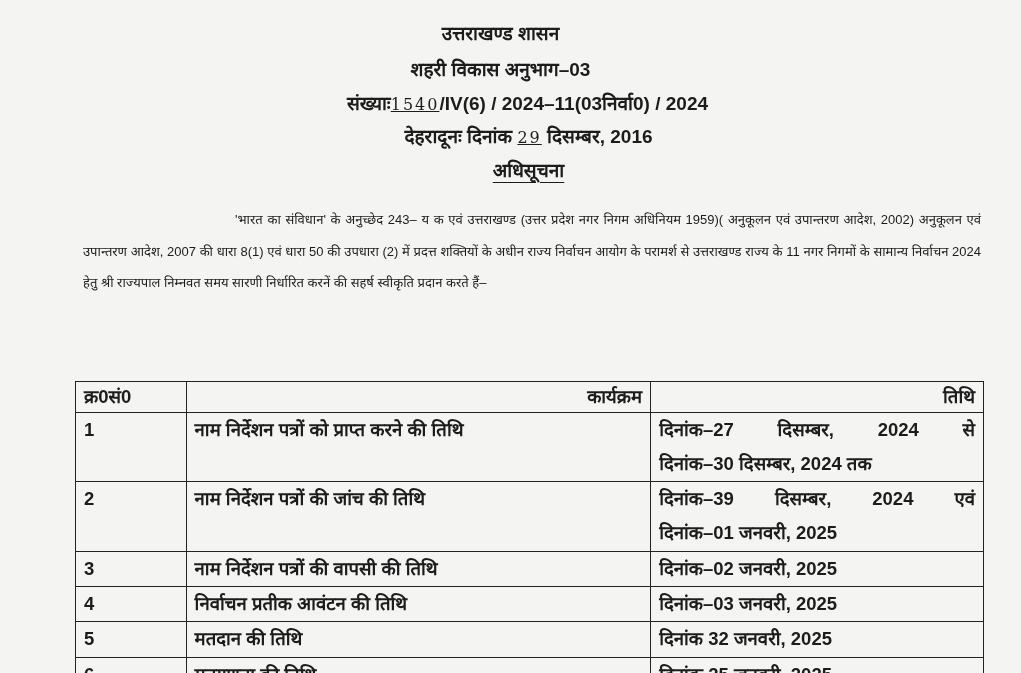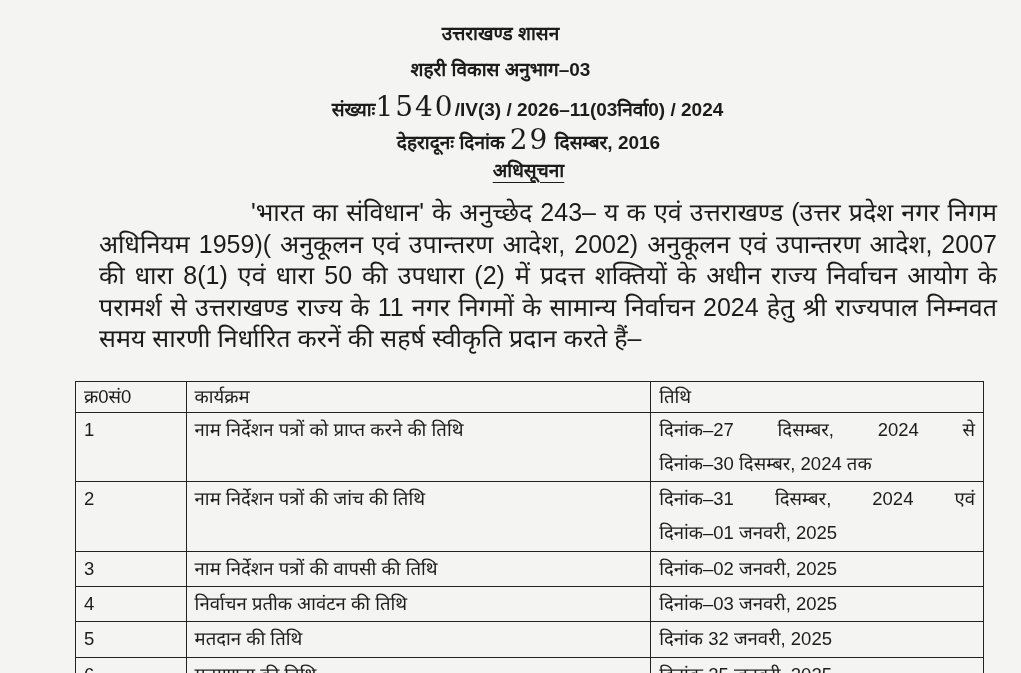--- a/index.html
+++ b/index.html
@@ -10,43 +10,43 @@
     color:#1c1c1c;
     position:relative;
   }
   .page { position:absolute; left:0; top:0; width:1021px; height:673px; }
   .hdr { position:absolute; left:0; width:1021px; text-align:center; font-weight:bold; font-size:19px; white-space:nowrap; }
   .h1 { top:20px; left:-10px; }
   .h2 { top:56px; left:-10px; }
   .h3 { top:90px; left:17px; }
   .h4 { top:123px; left:18px; }
   .h5 { top:157px; left:18px; text-decoration:underline; text-underline-offset:5px; }
-  .hw { font-family:"DejaVu Serif",serif; font-weight:normal; font-size:28px; letter-spacing:2px; }
-  .para { position:absolute; left:83px; top:197px; width:898px; font-size:25px; line-height:31.5px; text-align:justify;margin-left:16px; }
+  .hw { font-family:"DejaVu Serif",serif; font-weight:normal; font-size:16px; letter-spacing:2px;text-decoration:underline; }
+  .para { position:absolute; left:83px; top:204px; width:898px; font-size:13px; line-height:31.5px; text-align:justify; }
   .para .indent { display:inline-block; width:152px; }
   table.sched { position:absolute; left:75px; top:381px; width:909px; border-collapse:collapse; font-size:18.5px; }
-  table.sched td, table.sched th { border:1.6px solid #222; padding:0 8px; vertical-align:top; font-weight:normal; text-align:left; }
-  table.sched th { text-align:left; height:30px; line-height:30px; }
+  table.sched td, table.sched th { border:1.6px solid #222; padding:0 8px; vertical-align:top; font-weight:bold; text-align:left; }
+  table.sched th { text-align:right; height:30px; line-height:30px; }
   table.sched th.c0 { text-align:left; }
   .c0 { width:93px; }
   .c1 { width:445px; }
   .c2 { width:314px; }
   td.c2 { text-align:justify; text-align-last:left; }
   .line { line-height:34px; }
   .justify-line { display:flex; justify-content:space-between;align-items:flex-end; }
 </style>
 </head>
 <body>
 
 <div class="page">
 
   <div class="hdr h1">उत्तराखण्ड शासन</div>
   <div class="hdr h2">शहरी विकास अनुभाग–03</div>
   <div class="hdr h3">
-    <span>संख्याः</span><span class="hw">1540</span><span>/IV(3) / 2026–11(03निर्वा0) / 2024</span>
+    <span>संख्याः</span><span class="hw">1540</span><span>/IV(6) / 2024–11(03निर्वा0) / 2024</span>
   </div>
   <div class="hdr h4">
     <span>देहरादूनः दिनांक</span>
     <span class="hw">29</span>
     <span>दिसम्बर, 2016</span>
   </div>
   <div class="hdr h5">अधिसूचना</div>
 
   <div class="para"><span class="indent"></span><span>'भारत का संविधान' के अनुच्छेद 243– य क एवं उत्तराखण्ड (उत्तर प्रदेश नगर निगम अधिनियम 1959)( अनुकूलन एवं उपान्तरण आदेश, 2002) अनुकूलन एवं उपान्तरण आदेश, 2007 की धारा 8(1) एवं धारा 50 की उपधारा (2) में प्रदत्त शक्तियों के अधीन राज्य निर्वाचन आयोग के परामर्श से उत्तराखण्ड राज्य के 11 नगर निगमों के सामान्य निर्वाचन 2024 हेतु श्री राज्यपाल निम्नवत समय सारणी निर्धारित करनें की सहर्ष स्वीकृति प्रदान करते हैं–</span></div>
 
@@ -68,21 +68,21 @@
           <span>से</span>
         </div>
         <div class="line">दिनांक–30 दिसम्बर, 2024 तक</div>
       </td>
     </tr>
     <tr style="height:70px">
       <td class="c0 line">2</td>
       <td class="c1 line">नाम निर्देशन पत्रों की जांच की तिथि</td>
       <td class="c2">
         <div class="line justify-line">
-          <span>दिनांक–31</span>
+          <span>दिनांक–39</span>
           <span>दिसम्बर,</span>
           <span>2024</span>
           <span>एवं</span>
         </div>
         <div class="line">दिनांक–01 जनवरी, 2025</div>
       </td>
     </tr>
     <tr style="height:34px">
       <td class="c0 line">3</td>
       <td class="c1 line">नाम निर्देशन पत्रों की वापसी की तिथि</td>

